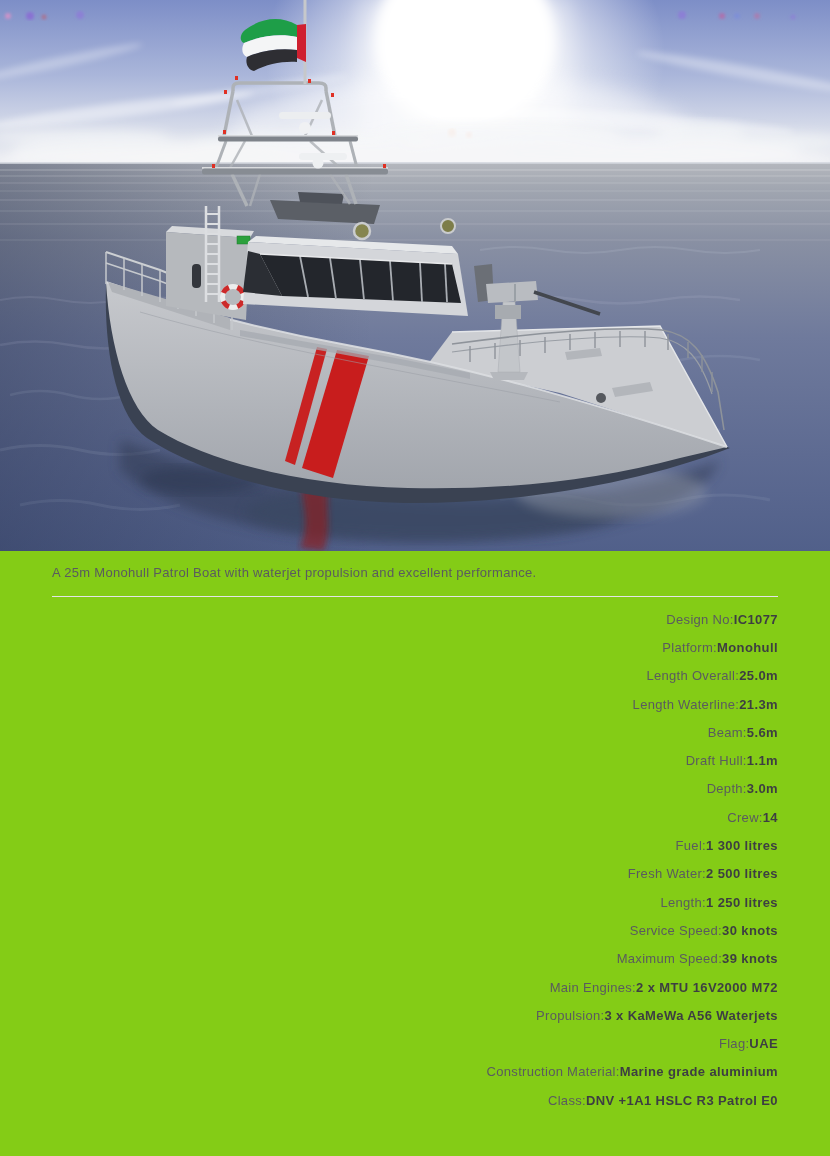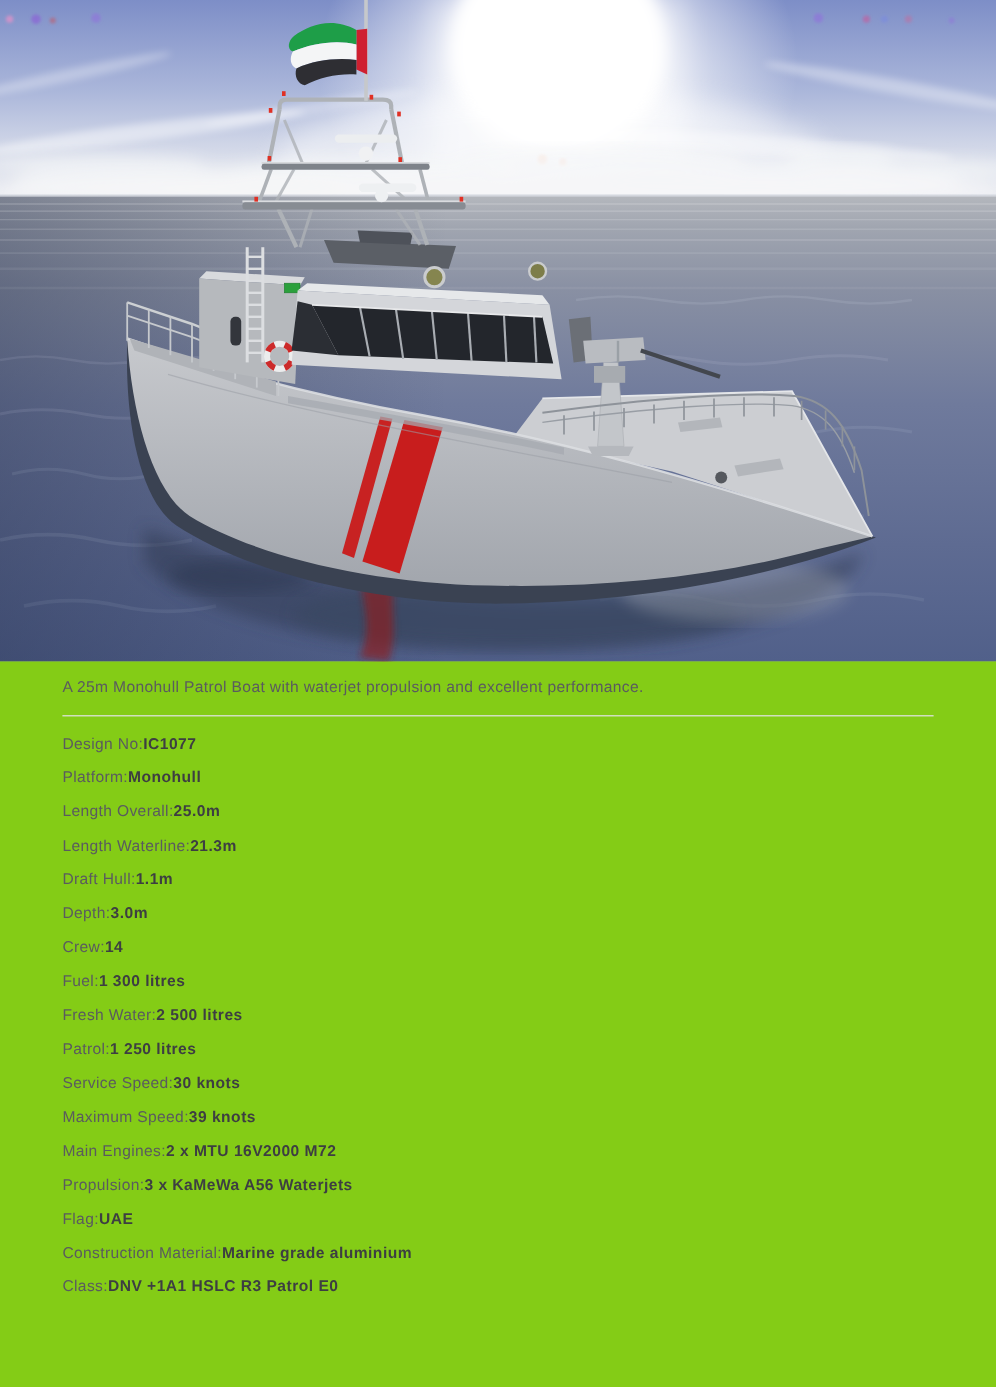--- a/index.html
+++ b/index.html
@@ -4,21 +4,21 @@
 <style>
   html,body{margin:0;padding:0;background:#ffffff;}
   .page{width:830px;height:1156px;background:#84cc16;position:relative;overflow:hidden;
         font-family:Liberation Sans, sans-serif;}
   .hero{width:830px;height:551px;display:block;overflow:hidden;background:#8d9ccb;}
   .hero svg{display:block;}
   .content{padding:0 52px;}
   .description{margin:14px 0 0 0;font-size:13px;line-height:16px;color:#5a5b5f;letter-spacing:.3px;}
   .divider{border:none;border-top:1px solid #e3e4e6;margin:15px 0 0 0;}
   .spec-table{margin-top:8px;}
-  .spec-row{display:flex;justify-content:flex-start;align-items:center;height:28.3px;
+  .spec-row{display:flex;justify-content:flex-end;align-items:center;height:28.3px;
             font-size:13px;letter-spacing:.3px;}
   .spec-label{color:#5a5b5f;}
   .spec-value{color:#3d3e42;font-weight:bold;letter-spacing:.4px;}
 </style>
 </head>
 <body>
 
 <div class="page">
 
   <figure class="hero" style="margin:0">
@@ -326,41 +326,45 @@
         </div>
         <div class="spec-row">
           <span class="spec-label">Length Overall:</span>
           <span class="spec-value">25.0m</span>
         </div>
         <div class="spec-row">
           <span class="spec-label">Length Waterline:</span>
           <span class="spec-value">21.3m</span>
         </div>
         <div class="spec-row">
+          <span class="spec-label">Beam:</span>
+          <span class="spec-value">5.6m</span>
+        </div>
+        <div class="spec-row">
           <span class="spec-label">Draft Hull:</span>
           <span class="spec-value">1.1m</span>
         </div>
         <div class="spec-row">
           <span class="spec-label">Depth:</span>
           <span class="spec-value">3.0m</span>
         </div>
         <div class="spec-row">
           <span class="spec-label">Crew:</span>
           <span class="spec-value">14</span>
         </div>
         <div class="spec-row">
           <span class="spec-label">Fuel:</span>
           <span class="spec-value">1 300 litres</span>
         </div>
         <div class="spec-row">
           <span class="spec-label">Fresh Water:</span>
           <span class="spec-value">2 500 litres</span>
         </div>
         <div class="spec-row">
-          <span class="spec-label">Patrol:</span>
+          <span class="spec-label">Length:</span>
           <span class="spec-value">1 250 litres</span>
         </div>
         <div class="spec-row">
           <span class="spec-label">Service Speed:</span>
           <span class="spec-value">30 knots</span>
         </div>
         <div class="spec-row">
           <span class="spec-label">Maximum Speed:</span>
           <span class="spec-value">39 knots</span>
         </div>

